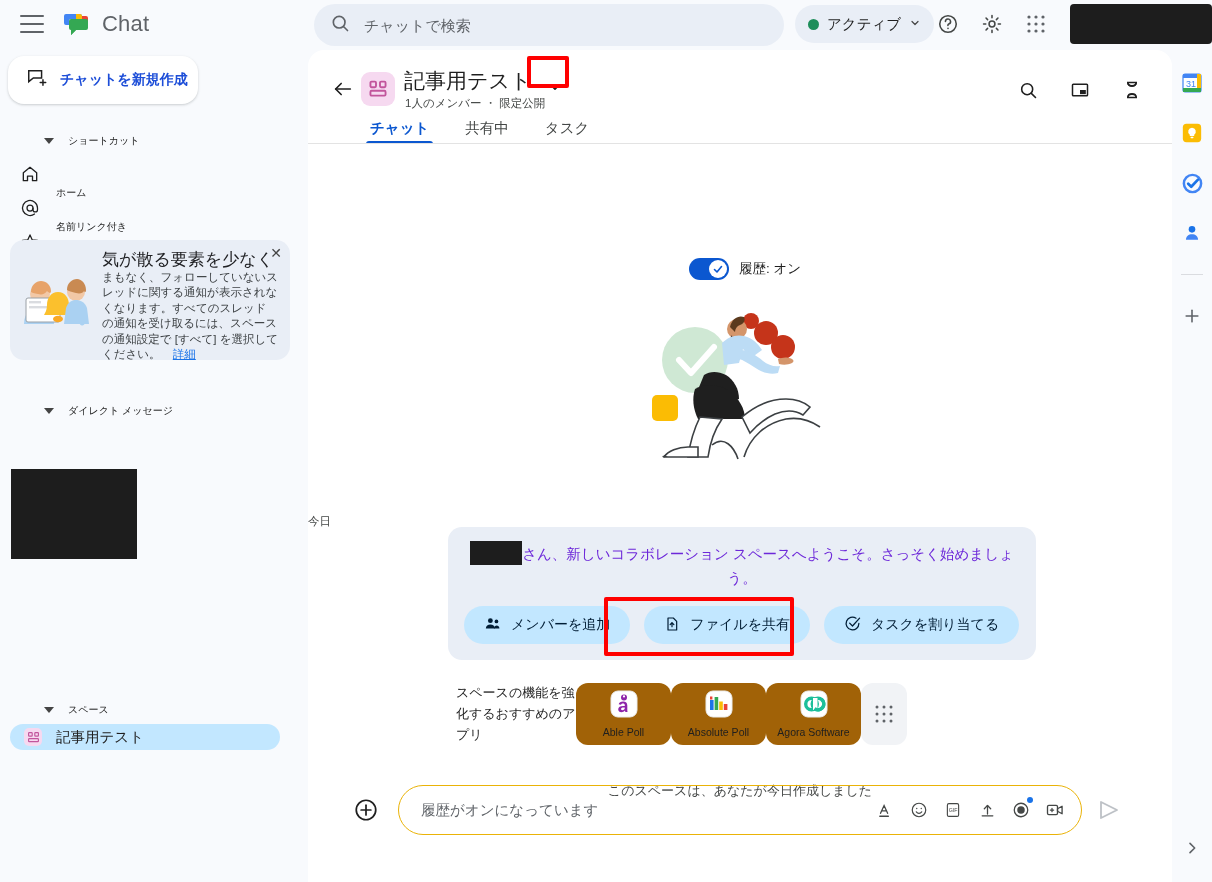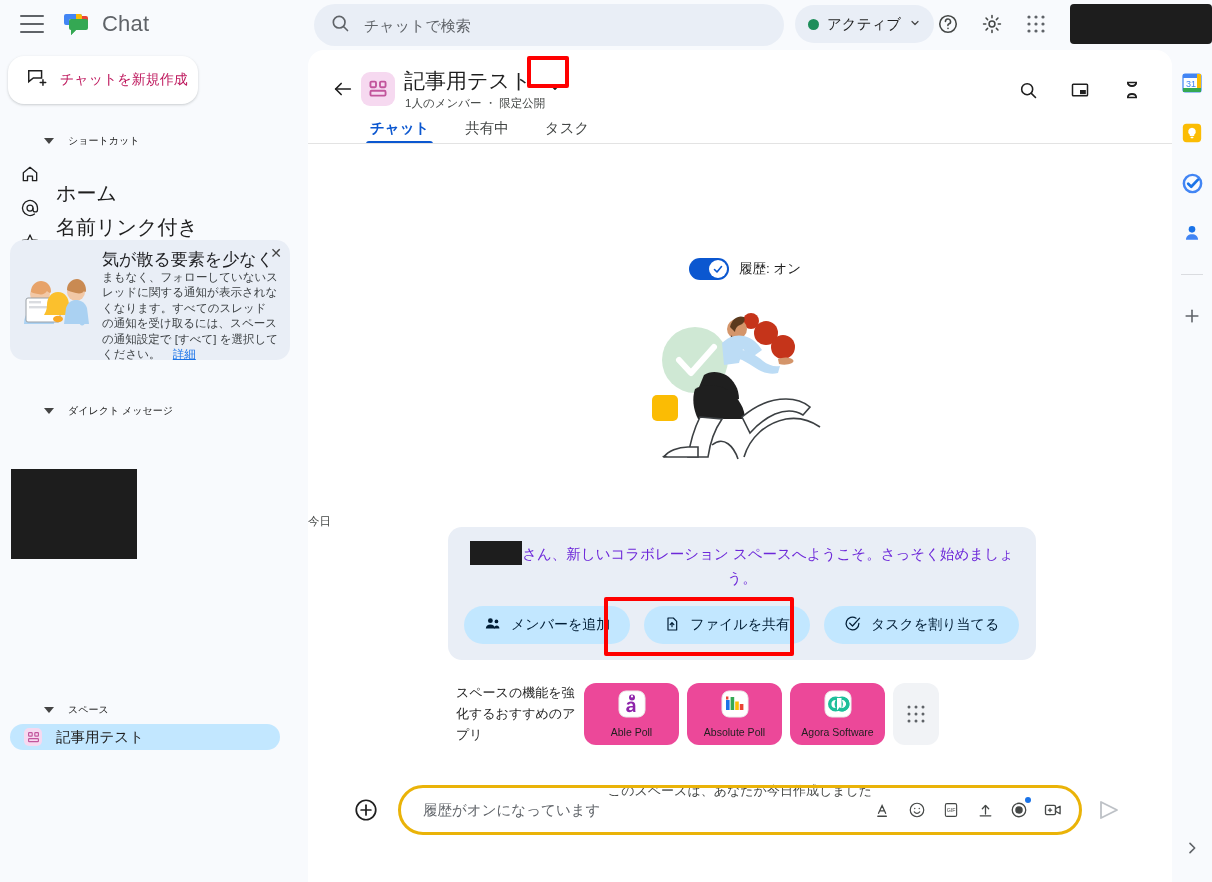--- a/index.html
+++ b/index.html
@@ -50,32 +50,32 @@
   .redact-avatar { width:142px; height:40px; background:#1d1d1d; border-radius:4px; margin-left:8px; }
 
   
   .leftnav { position:absolute; left:0; top:48px; width:300px; height:834px; background:#f8fafd; }
   .newchat {
     position:absolute; left:8px; top:8px; width:190px; height:48px;
     background:#ffffff; border-radius:16px; display:flex; align-items:center;
     gap:12px; padding-left:18px; cursor:pointer;
     box-shadow:0 1px 3px rgba(60,64,67,.15), 0 1px 2px rgba(60,64,67,.1);
   }
-  .newchat-label { font-size:14px; color:#be185d; }
+  .newchat-label { font-size:14px; color:#1d4ed8;font-weight:bold; }
 
   .nav-section-head {
     display:flex; align-items:center; gap:14px; height:34px; padding-left:44px;
     font-size:10px; color:#1f1f1f; cursor:pointer;
   }
   .tri { width:0;height:0;border-left:5px solid transparent;border-right:5px solid transparent;border-top:6px solid #444; }
   .nav-item {
     display:flex; align-items:center; gap:16px; height:34px; padding-left:20px;
     font-size:14.5px; color:#1f1f1f; cursor:pointer; border-radius:0 18px 18px 0;
   }
-  .nav-item .lbl { font-size:20px;margin-top:36px; }
+  .nav-item .lbl { font-size:10px;margin-top:36px; }
 
   .promo {
     position:absolute; left:10px; top:192px; width:280px; height:120px;
     background:#e9eef6; border-radius:14px; padding:10px 12px 10px 8px;
     display:flex; gap:6px;
   }
   .promo-close { position:absolute; right:8px; top:6px; font-size:14px; color:#444; cursor:pointer; line-height:1; }
   .promo-text { font-size:11.5px; line-height:15.5px; color:#3c4043; padding-top:2px; }
   .promo-title { font-weight:normal; color:#202124; font-size:17px; }
   .promo-link { color:#1a73e8; text-decoration:underline; cursor:pointer;padding-left:9px; }
@@ -139,36 +139,36 @@
   .welcome-text { font-size:14.5px; line-height:24px; color:#6d28d9; text-align:center; }
   .redact-name { display:inline-block; width:52px; height:24px; background:#1d1d1d; vertical-align:-6px; }
   .cta-row { display:flex; gap:14px; margin-top:16px; }
   .cta {
     height:38px; background:#c2e7ff; border-radius:19px; display:flex;
     align-items:center; gap:10px; padding:0 20px; font-size:14px; color:#001d35; cursor:pointer; white-space:nowrap;
   }
   .cta-hl { position:absolute; left:296px; top:453px; width:190px; height:59px; border:4px solid #ff0000; border-radius:2px; pointer-events:none; }
   .title-hl { position:absolute; left:219px; top:6px; width:42px; height:32px; border:4px solid #ff0000; border-radius:2px; pointer-events:none; }
 
-  .apps-row { position:absolute; left:148px; top:538px; display:flex; align-items:center; gap:8px; }
+  .apps-row { position:absolute; left:148px; top:538px; display:flex; align-items:center; }
   .apps-caption { width:120px; font-size:13px; line-height:21px; color:#1f1f1f; }
   .app-card {
-    width:95px; height:62px; background:#ec4899; border-radius:12px;
+    width:95px; height:62px; background:#a16207; border-radius:12px;
     display:flex; flex-direction:column; align-items:center; justify-content:center; gap:4px; cursor:pointer;
   }
   .app-card .nm { font-size:10.5px; color:#1f1f1f; }
   .app-more { width:46px; height:62px; background:#f1f3f6; border-radius:12px; display:flex; align-items:center; justify-content:center; cursor:pointer; }
 
   .created-note { position:absolute; left:0; right:0; top:638px; text-align:center; font-size:13px; color:#444746; }
 
   
   .composer { position:absolute; left:0; bottom:40px; width:864px; height:64px; display:flex; align-items:center; }
   .plus-btn { margin-left:44px; width:28px; height:28px; display:flex; align-items:center; justify-content:center; cursor:pointer; }
   .inputbar {
-    margin-left:18px; width:684px; height:50px; border:3px solid #eab308; border-radius:25px;
+    margin-left:18px; width:684px; height:50px; border:1px solid #eab308; border-radius:25px;
     display:flex; align-items:center; padding:0 16px 0 20px;
   }
   .inputbar input { flex:1; border:none; outline:none; background:transparent; font-size:14.5px; color:#1f1f1f; font-family:inherit; }
   .inputbar input::placeholder { color:#5f6368; }
   .comp-icons { display:flex; align-items:center; gap:14px; }
   .comp-ic { width:20px; height:20px; display:flex; align-items:center; justify-content:center; cursor:pointer; position:relative; }
   .blue-dot { position:absolute; right:-2px; top:-3px; width:6px; height:6px; border-radius:50%; background:#1a73e8; }
   .send-btn { margin-left:14px; width:26px; height:26px; display:flex; align-items:center; justify-content:center; cursor:pointer; }
 
   

